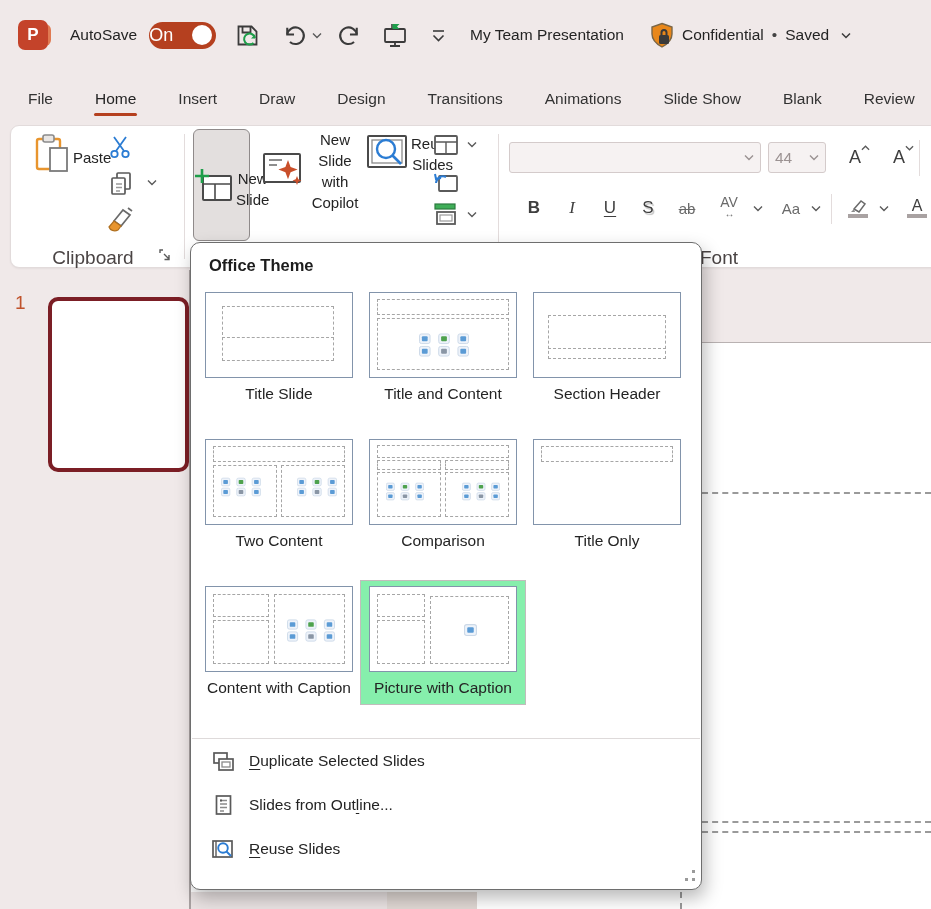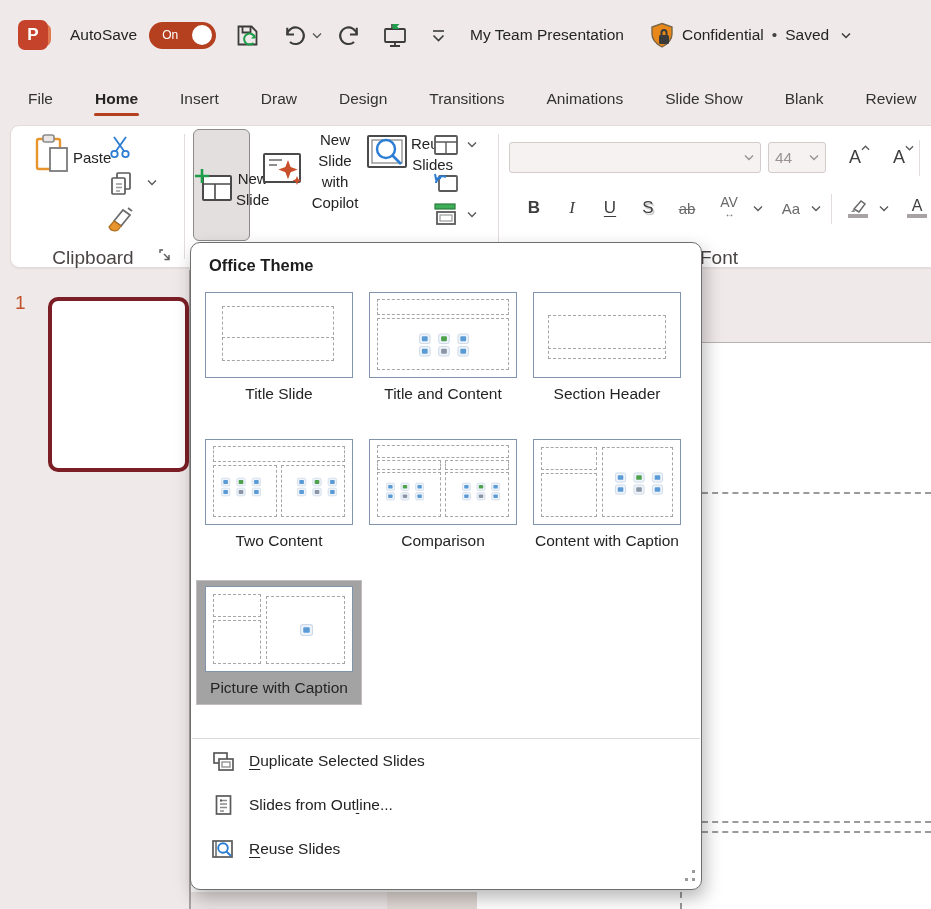--- a/index.html
+++ b/index.html
@@ -15,38 +15,38 @@
   
   .titlebar { position:absolute; top:0; left:0; right:0; height:70px; display:flex; align-items:center; }
   .pp-logo { margin-left:18px; width:30px; height:30px; border-radius:7px; background:#c4432a;
              display:flex; align-items:center; justify-content:center; position:relative; }
   .pp-logo::after{ content:""; position:absolute; right:-3px; top:4px; width:10px; height:22px;
              background:#e07a52; border-radius:0 6px 6px 0; z-index:-1; }
   .pp-logo span { color:#fff; font-weight:bold; font-size:17px; }
   .autosave { margin-left:22px; }
   .toggle { margin-left:12px; width:67px; height:27px; border-radius:14px; background:#b5401f;
             display:flex; align-items:center; position:relative; cursor:pointer; }
-  .toggle .on { color:#fff; font-size:12px; margin-left:13px; }
+  .toggle .on { color:#fff; font-size:18px; }
   .toggle .knob { position:absolute; right:4px; top:3.5px; width:20px; height:20px; border-radius:50%; background:#fff; }
   .qat { display:flex; align-items:center; }
   .qat .btn { display:flex; align-items:center; }
   .chev { width:10px; height:7px; }
   .tb-title-group { position:absolute; left:470px; top:0; height:70px; display:flex; align-items:center; }
   .doc-title { font-size:15.5px; }
   .shield { margin-left:26px; }
   .sens { margin-left:8px; }
   .dot { margin-left:8px; color:#444; }
   .saved { margin-left:8px; }
   .tb-title-group .chev { margin-left:12px; }
 
   
   .tabsrow { position:absolute; top:78px; left:0; width:931px; height:42px;
              display:flex; align-items:center; gap:40px; padding-left:27px; white-space:nowrap; overflow:hidden; }
   .tab { position:relative; padding:6px 1px; color:#323232; cursor:pointer; }
-  .tab.active { font-weight:bold; color:#242424; }
+  .tab.active { font-weight:normal; color:#242424; }
   .tab.active::after { content:""; position:absolute; left:0; right:0; bottom:-2px; height:3.5px;
                        border-radius:2px; background:#b5401f; }
 
   
   .ribbon { position:absolute; top:125px; left:10px; width:945px; height:143px; background:#fff;
             border:1px solid #e2dbdb; border-radius:9px; box-shadow:0 1px 2px rgba(0,0,0,.05); }
   .ribbon .vdiv { position:absolute; top:8px; bottom:8px; width:1px; background:#e3dcdc; }
   .glabel { position:absolute; font-size:19px; color:#4a4444; text-align:center; }
 
   .bigbtn { position:absolute; display:flex; align-items:center; text-align:center;
@@ -89,21 +89,21 @@
   .bs2 { position:absolute; left:387px; top:892px; width:90px; height:17px; background:#e0d8d4; }
   .bsd { position:absolute; left:680px; top:892px; height:17px; border-left:2px dashed #9a9a9a; }
 
   
   .layout-menu { position:absolute; left:190px; top:242px; width:512px; height:648px; background:#fff;
                  border:1.5px solid #6e6e6e; border-radius:10px; box-shadow:3px 8px 18px rgba(0,0,0,.28); z-index:5; }
   .menu-header { margin:13px 0 0 18px; font-weight:bold; font-size:16.5px; color:#1d1d1d; }
   .layout-grid { position:absolute; top:44px; left:6px; display:grid; grid-template-columns:164px 164px 164px;
                  row-gap:24px; }
   .cell { padding:5px 7px; text-align:center; cursor:pointer; }
-  .cell.selected { background:#a3a3a3; outline:1px solid #c2bcbc; }
+  .cell.selected { background:#86efac; outline:1px solid #c2bcbc; }
   .lthumb { position:relative; width:148px; height:86px; border:1.5px solid #8294ab; background:#fff; margin:0 auto; }
   .lname { margin-top:4px; font-size:15.5px; line-height:23px; color:#242424; }
   .d { position:absolute; border:1.5px dashed #a6a6a6; }
   .dh { position:absolute; border-top:1.5px dashed #a6a6a6; }
   .mini6 { position:absolute; }
   .menu-sep { position:absolute; left:1px; right:1px; top:495px; height:1px; background:#dedada; }
   .menu-items { position:absolute; top:496px; left:0; right:0; }
   .mitem { height:44px; display:flex; align-items:center; padding-left:20px; cursor:pointer; }
   .mitem .mic { width:24px; display:flex; justify-content:center; margin-right:14px; }
   .mitem u { text-underline-offset:3px; }
@@ -524,20 +524,26 @@
               <rect x="43" y="3" width="6" height="5" rx="1" fill="#5b9bd5"></rect>
               <rect x="3" y="16" width="6" height="5" rx="1" fill="#5b9bd5"></rect>
               <rect x="23" y="16" width="6" height="5" rx="1" fill="#8a96a5"></rect>
               <rect x="43" y="16" width="6" height="5" rx="1" fill="#5b9bd5"></rect>
             </g>
         </svg>
       </div>
       <div class="lname">Comparison</div>
     </div>
 
+    <div class="cell">
+      <div class="lthumb">
+        <div class="d" style="left:7px; right:7px; top:6px; height:16px;"></div>
+      </div>
+      <div class="lname">Title Only</div>
+    </div>
 
 
     <div class="cell">
       <div class="lthumb">
         <div class="d" style="left:7px; width:56px; top:7px; height:23px;"></div>
         <div class="d" style="left:7px; width:56px; top:33px; bottom:7px;"></div>
         <div class="d" style="left:68px; right:7px; top:7px; bottom:7px;"></div>
         <svg class="mini6" style="left:81px; top:32px;" width="48" height="23" viewBox="0 0 52 24">
           <g fill="#eef3fa" stroke="#ccd9e8">
               <rect x="0.5" y="0.5" width="11" height="10" rx="2"></rect>

